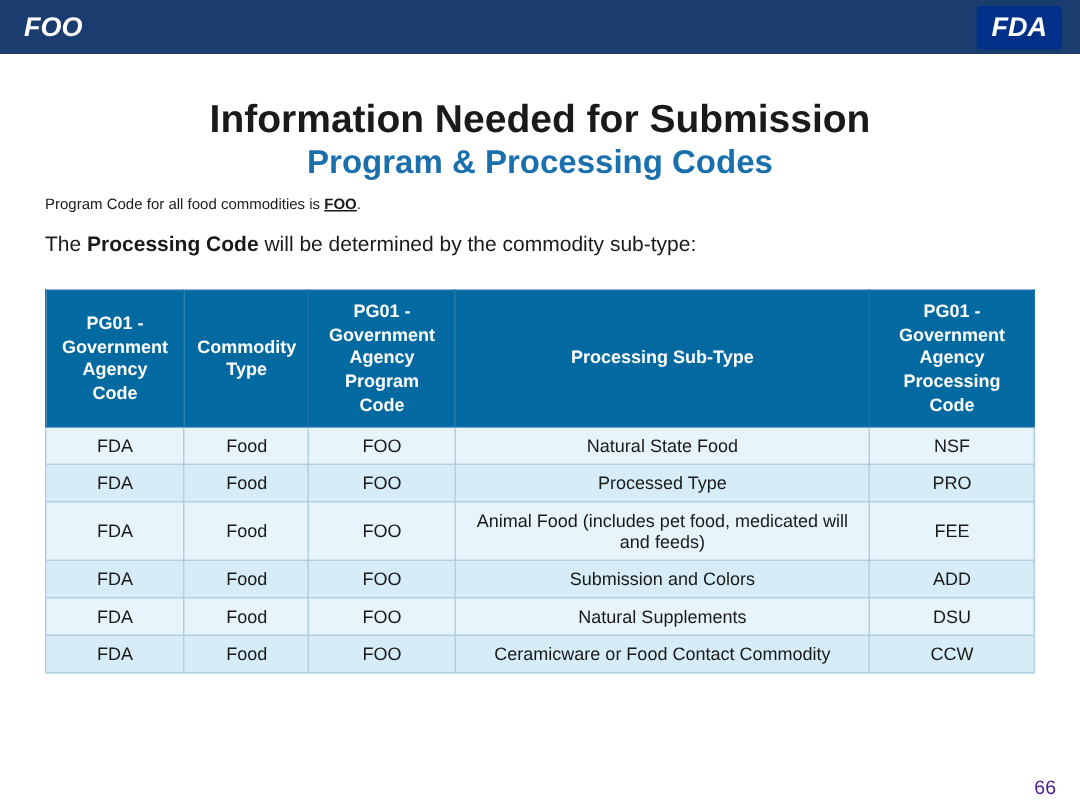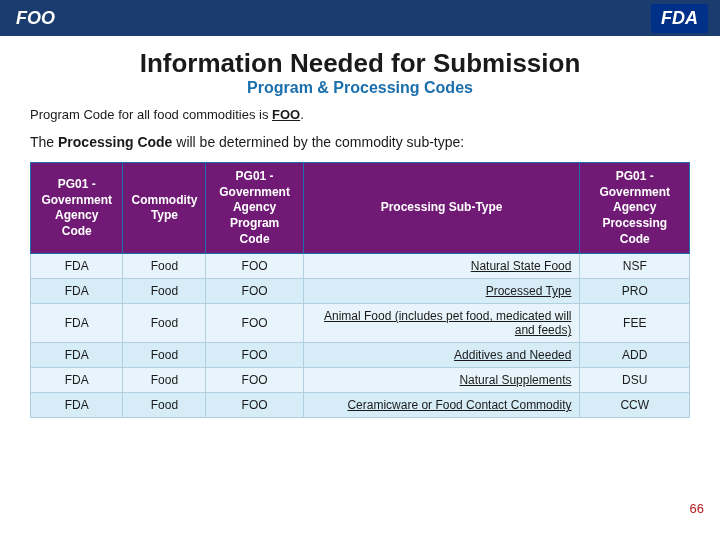--- a/index.html
+++ b/index.html
@@ -37,69 +37,69 @@
       background: #003087;
       color: #fff;
       font-size: 18px;
       font-weight: bold;
       padding: 4px 10px;
       border-radius: 3px;
       font-style: italic;
     }
 
     .content {
-      padding: 12px 30px 10px 30px;
+      padding: 28px 30px 10px 30px;
     }
 
     .main-title {
       font-size: 26px;
       font-weight: bold;
       color: #1a1a1a;
       text-align: center;
       line-height: 1.2;
     }
 
     .sub-title {
-      font-size: 16px;
+      font-size: 22px;
       font-weight: bold;
       color: #1a6fad;
       text-align: center;
       margin-bottom: 10px;
     }
 
     .program-code-text {
-      font-size: 13px;
+      font-size: 10px;
       color: #1a1a1a;
       margin-bottom: 10px;
     }
 
     .program-code-text u {
       font-weight: bold;
     }
 
     .processing-code-text {
       font-size: 14px;
       color: #1a1a1a;
-      margin-bottom: 9px;
+      margin-bottom: 20px;
       line-height: 1.5;
     }
 
     .processing-code-text strong {
       font-weight: bold;
     }
 
     
     table {
       width: 100%;
       border-collapse: collapse;
       font-size: 12px;
     }
 
     thead tr {
-      background: #701a75;
+      background: #0369a1;
       color: #fff;
     }
 
     thead th {
       padding: 6px 8px;
       text-align: center;
       border: 1px solid #1a6fad;
       font-weight: bold;
       font-size: 12px;
       line-height: 1.3;
@@ -115,30 +115,29 @@
 
     tbody td {
       padding: 5px 8px;
       text-align: center;
       border: 1px solid #b0cfe0;
       color: #1a1a1a;
       font-size: 12px;
     }
 
     tbody td.sub-type-col {
-      text-align: right;
-      text-decoration: underline;
+      text-align: center;
     }
 
     .page-number {
       position: absolute;
-      bottom: 24px;
+      bottom: 8px;
       right: 16px;
       font-size: 13px;
-      color: #b91c1c;
+      color: #4c1d95;
     }
   </style>
 </head>
 <body>
 
 <div class="top-bar">
   <span class="top-bar-text">FOO</span>
 </div>
 
 <div class="fda-logo">
@@ -187,21 +186,21 @@
       <td>FDA</td>
       <td>Food</td>
       <td>FOO</td>
       <td class="sub-type-col">Animal Food (includes pet food, medicated will and feeds)</td>
       <td>FEE</td>
     </tr>
         <tr>
       <td>FDA</td>
       <td>Food</td>
       <td>FOO</td>
-      <td class="sub-type-col">Additives and Needed</td>
+      <td class="sub-type-col">Submission and Colors</td>
       <td>ADD</td>
     </tr>
         <tr>
       <td>FDA</td>
       <td>Food</td>
       <td>FOO</td>
       <td class="sub-type-col">Natural Supplements</td>
       <td>DSU</td>
     </tr>
         <tr>

